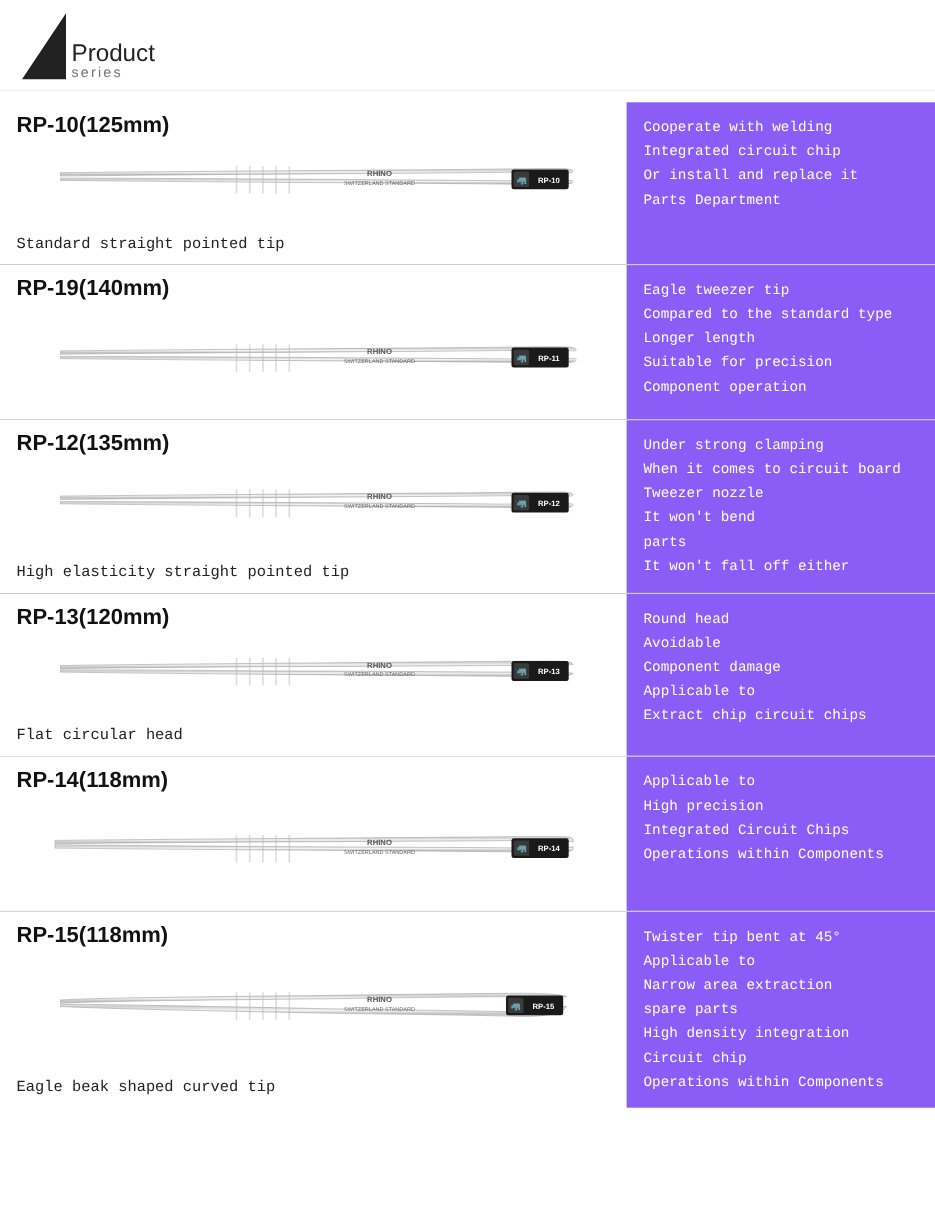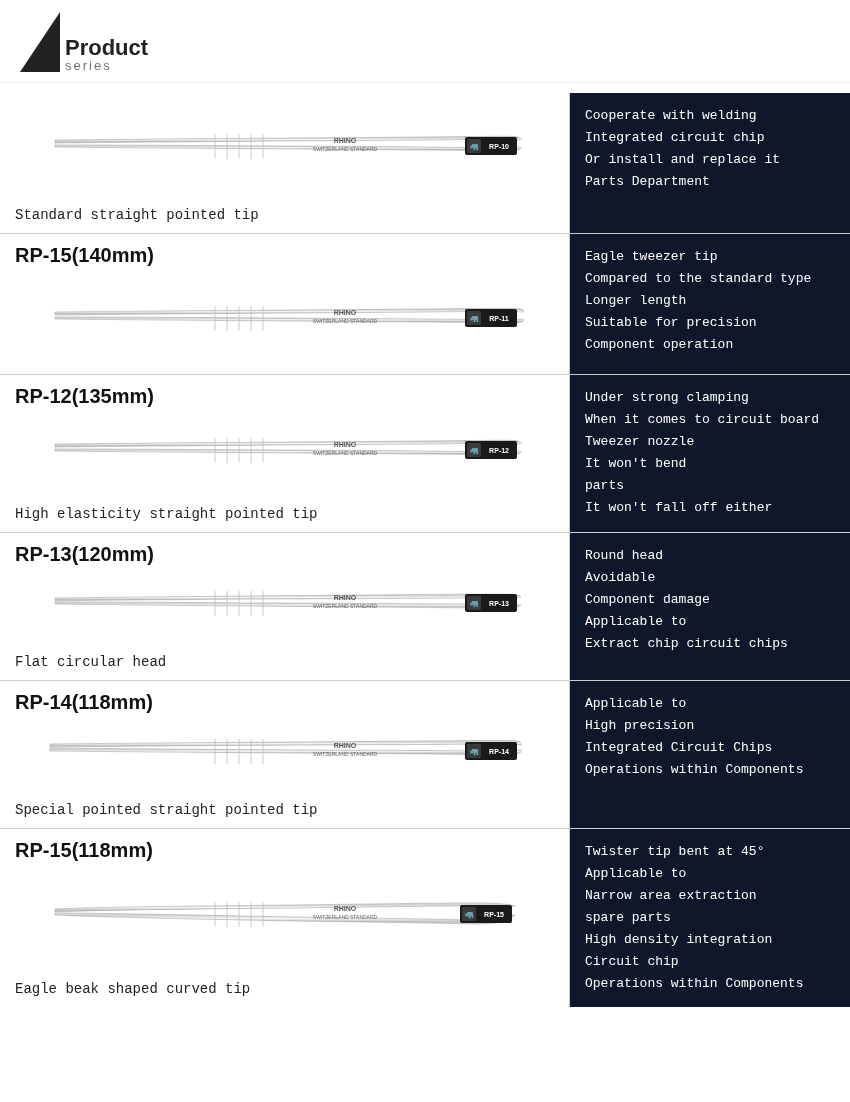--- a/index.html
+++ b/index.html
@@ -33,21 +33,21 @@
     }
     .header-product-text {
       display: flex;
       flex-direction: column;
       align-items: flex-start;
       line-height: 1;
     }
     .header-product-bold {
       font-family: Arial, sans-serif;
       font-size: 22px;
-      font-weight: bold;
+      font-weight: normal;
       color: #222;
     }
     .header-product-small {
       font-family: Arial, sans-serif;
       font-size: 13px;
       color: #737373;
       letter-spacing: 2px;
     }
     .header-chinese-bg {
       background: #2c2c2c;
@@ -110,21 +110,21 @@
     .product-caption {
       font-family: 'Courier New', Courier, monospace;
       font-size: 14px;
       color: #222;
       margin-top: 18px;
     }
 
     
     .product-right {
       width: 280px;
-      background: #0f172a;
+      background: #8b5cf6;
       padding: 12px 15px;
       display: flex;
       align-items: flex-start;
     }
     .product-description {
       font-family: 'Courier New', Courier, monospace;
       font-size: 13px;
       color: #ffffff;
       line-height: 1.7;
       white-space: pre-line;
@@ -139,20 +139,21 @@
     <div class="header-product-text">
       <span class="header-product-bold">Product</span>
       <span class="header-product-small">series</span>
     </div>
   </div>
 </div>
 
 <div class="content" id="product-list">
 <div class="product-row">
       <div class="product-left">
+        <div class="product-model">RP-10(125mm)</div>
         <div class="product-image-area">
           <svg viewBox="0 0 480 55" width="480" height="55" class="tweezers-svg">
             <defs>
               <linearGradient id="metalGrad_RP-10" x1="0" y1="0" x2="0" y2="1">
                 <stop offset="0%" stop-color="#e8e8e8"></stop>
                 <stop offset="20%" stop-color="#d0d0d0"></stop>
                 <stop offset="50%" stop-color="#f5f5f5"></stop>
                 <stop offset="80%" stop-color="#c0c0c0"></stop>
                 <stop offset="100%" stop-color="#e0e0e0"></stop>
               </linearGradient>
@@ -177,21 +178,21 @@
       </div>
       <div class="product-right">
         <div class="product-description">Cooperate with welding
 Integrated circuit chip
 Or install and replace it
 Parts Department</div>
       </div>
     </div>
     <div class="product-row">
       <div class="product-left">
-        <div class="product-model">RP-15(140mm)</div>
+        <div class="product-model">RP-19(140mm)</div>
         <div class="product-image-area">
           <svg viewBox="0 0 480 55" width="480" height="55" class="tweezers-svg">
             <defs>
               <linearGradient id="metalGrad_RP-11" x1="0" y1="0" x2="0" y2="1">
                 <stop offset="0%" stop-color="#e8e8e8"></stop>
                 <stop offset="20%" stop-color="#d0d0d0"></stop>
                 <stop offset="50%" stop-color="#f5f5f5"></stop>
                 <stop offset="80%" stop-color="#c0c0c0"></stop>
                 <stop offset="100%" stop-color="#e0e0e0"></stop>
               </linearGradient>
@@ -325,21 +326,20 @@
             <line x1="218" y1="15" x2="218" y2="40" stroke="#bbb" stroke-width="1.5" opacity="0.5"></line>
             <rect x="250" y="15" width="100" height="25" fill="none"></rect>
             <text x="300" y="24" text-anchor="middle" font-family="Arial" font-size="7" font-weight="bold" fill="#555">RHINO</text>
             <text x="300" y="32" text-anchor="middle" font-family="Arial" font-size="5" fill="#666">SWITZERLAND STANDARD</text>
             <rect x="420" y="18" width="52" height="18" rx="2" fill="#1a1a1a"></rect>
             <rect x="422" y="20" width="14" height="14" rx="1" fill="#3a3a3a"></rect>
             <text x="429" y="30" text-anchor="middle" font-size="8" fill="#ccc">🦏</text>
             <text x="454" y="30" text-anchor="middle" font-family="Arial" font-size="7" font-weight="bold" fill="#ffffff">RP-14</text>
           </svg>
         </div>
-        <div class="product-caption">Special pointed straight pointed tip</div>
       </div>
       <div class="product-right">
         <div class="product-description">Applicable to
 High precision
 Integrated Circuit Chips
 Operations within Components</div>
       </div>
     </div>
     <div class="product-row">
       <div class="product-left">

